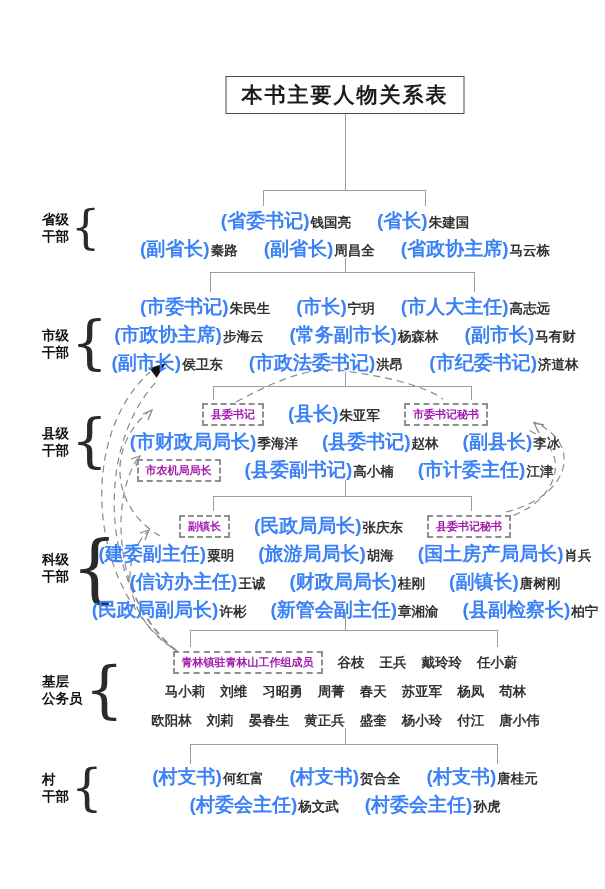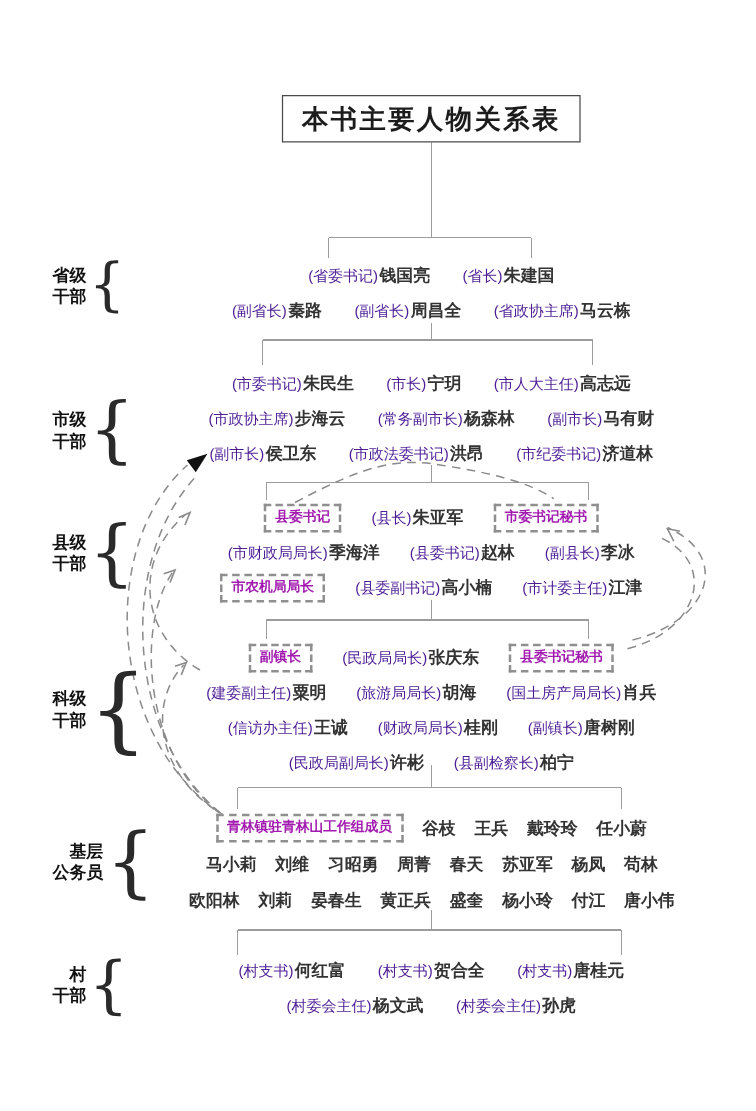--- a/index.html
+++ b/index.html
@@ -9,28 +9,28 @@
     position:absolute;left:345px;top:76px;transform:translateX(-50%);
     border:1px solid #4a4a4a;padding:4px 15px;
     font-size:21px;font-weight:700;letter-spacing:2px;color:#1c1c1c;white-space:nowrap;
     background:#fff;z-index:3;
   }
   svg.connectors{position:absolute;left:0;top:0;z-index:1;pointer-events:none;}
   .rows{position:absolute;left:75px;width:540px;z-index:2;}
   .row{display:flex;justify-content:center;align-items:center;gap:26px;height:28px;white-space:nowrap;}
   .sec2 .row,.sec3 .row{gap:24px;}
   .sec4 .row{gap:14px;height:29px;}
-  .pos{font-weight:400;color:#4c1d95;font-size:12px;}
+  .pos{font-weight:700;color:#3b82f6;font-size:19px;}
   .nm{font-weight:700;color:#333;font-size:13.5px;margin-left:1px;}
   .boxed{
     border:2px dashed #8f8f8f;padding:0 7px;line-height:19px;
     font-weight:700;font-size:11px;color:#a21caf;background:#fff;
   }
   .lbl{position:absolute;left:42px;display:flex;align-items:center;transform:translateY(-50%);z-index:2;}
-  .lbl .txt{font-weight:700;font-size:13.5px;line-height:17px;color:#111;text-align:right;white-space:nowrap;}
+  .lbl .txt{font-weight:700;font-size:13.5px;line-height:17px;color:#111;text-align:left;white-space:nowrap;}
   .lbl .brace{font-family:"DejaVu Serif",serif;font-weight:400;color:#2a2a2a;line-height:.85;margin-left:2px;}
   .lbl0{top:228px}.lbl1{top:344px}.lbl2{top:442px}.lbl3{top:568px}.lbl4{top:690px}.lbl5{top:788px}
   .b0{font-size:46px}.b1{font-size:58px}.b2{font-size:58px}.b3{font-size:74px}.b4{font-size:62px}.b5{font-size:50px}
   .sec0{top:207px}.sec1{top:293px}.sec2{top:400px}.sec3{top:512px}.sec4{top:648px}.sec5{top:763px}
 </style>
 </head>
 <body>
 
 <div class="page">
 
@@ -167,20 +167,21 @@
         <span class="person"><span class="pos">(旅游局局长)</span><span class="nm">胡海</span></span>
         <span class="person"><span class="pos">(国土房产局局长)</span><span class="nm">肖兵</span></span>
       </div>
       <div class="row">
         <span class="person"><span class="pos">(信访办主任)</span><span class="nm">王诚</span></span>
         <span class="person"><span class="pos">(财政局局长)</span><span class="nm">桂刚</span></span>
         <span class="person"><span class="pos">(副镇长)</span><span class="nm">唐树刚</span></span>
       </div>
       <div class="row">
         <span class="person"><span class="pos">(民政局副局长)</span><span class="nm">许彬</span></span>
+        <span class="person"><span class="pos">(新管会副主任)</span><span class="nm">章湘渝</span></span>
         <span class="person"><span class="pos">(县副检察长)</span><span class="nm">柏宁</span></span>
       </div>
     </div>
   <div class="rows sec4">
       <div class="row">
         <span class="boxed">青林镇驻青林山工作组成员</span>
         <span class="person"><span class="nm">谷枝</span></span>
         <span class="person"><span class="nm">王兵</span></span>
         <span class="person"><span class="nm">戴玲玲</span></span>
         <span class="person"><span class="nm">任小蔚</span></span>

